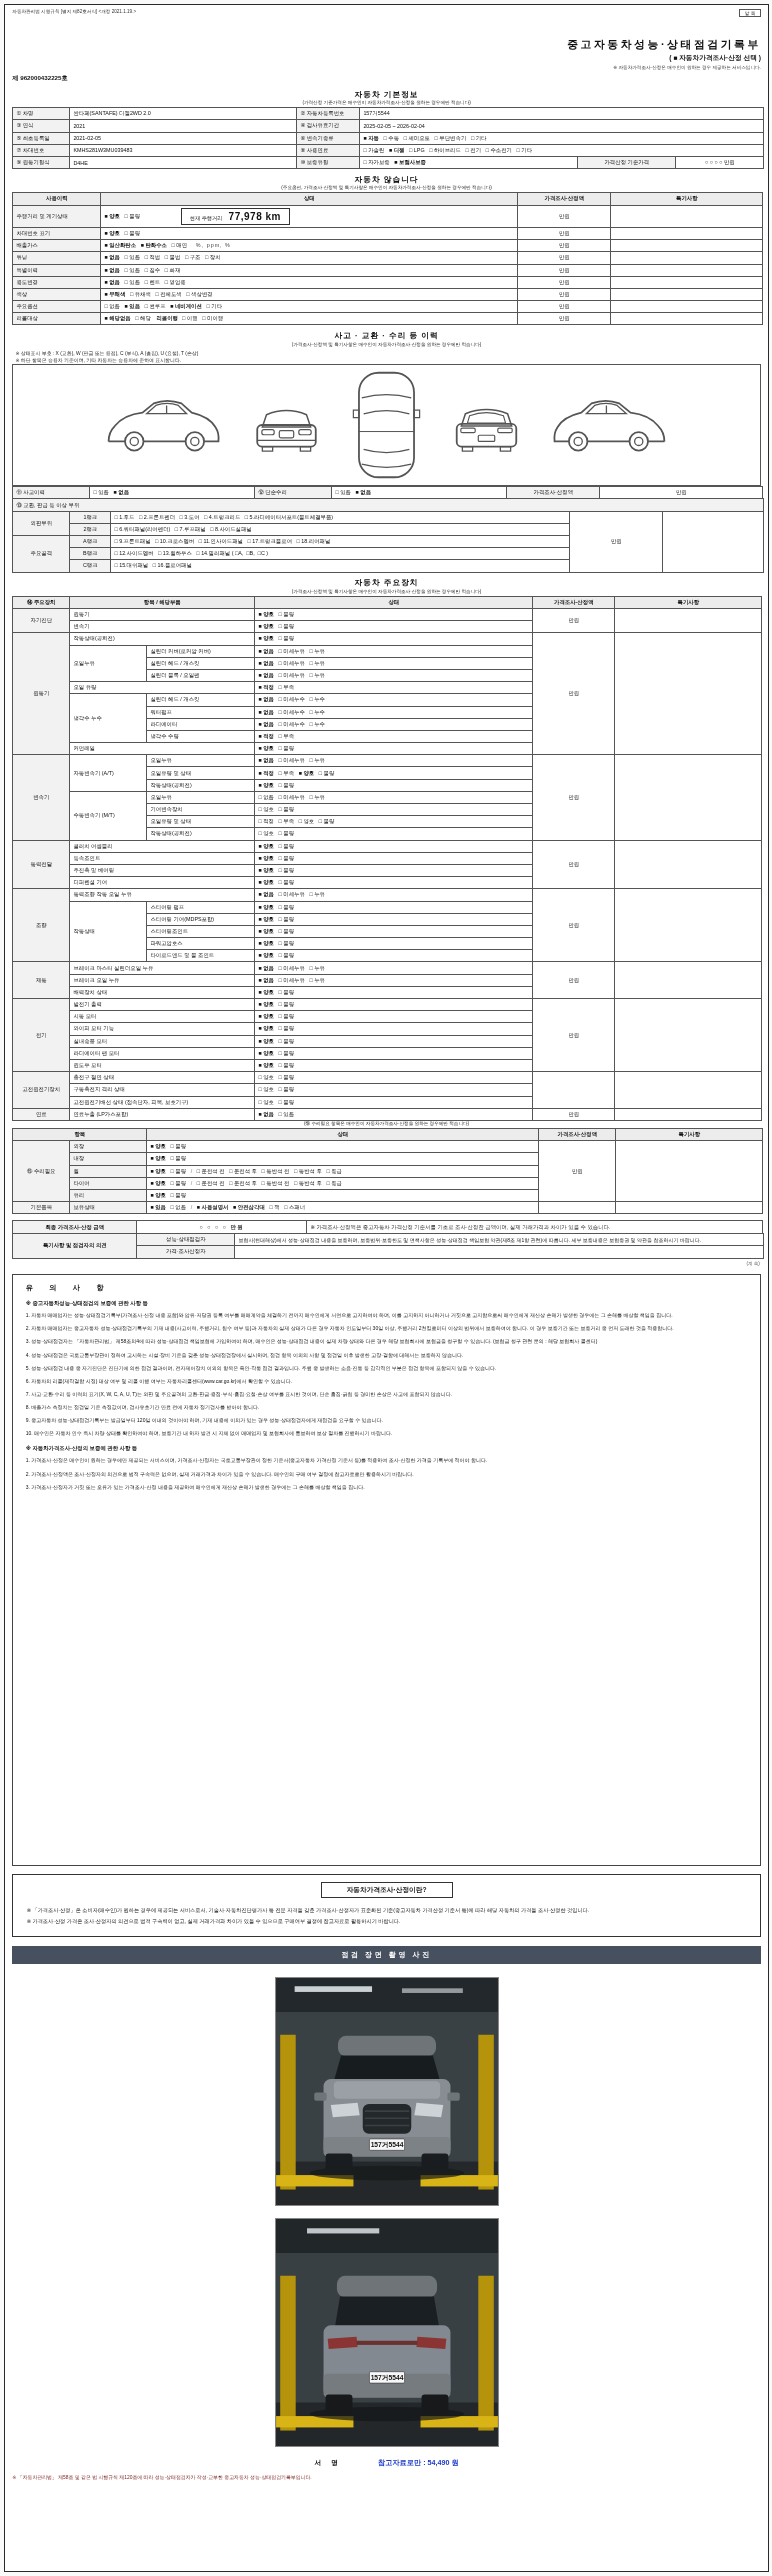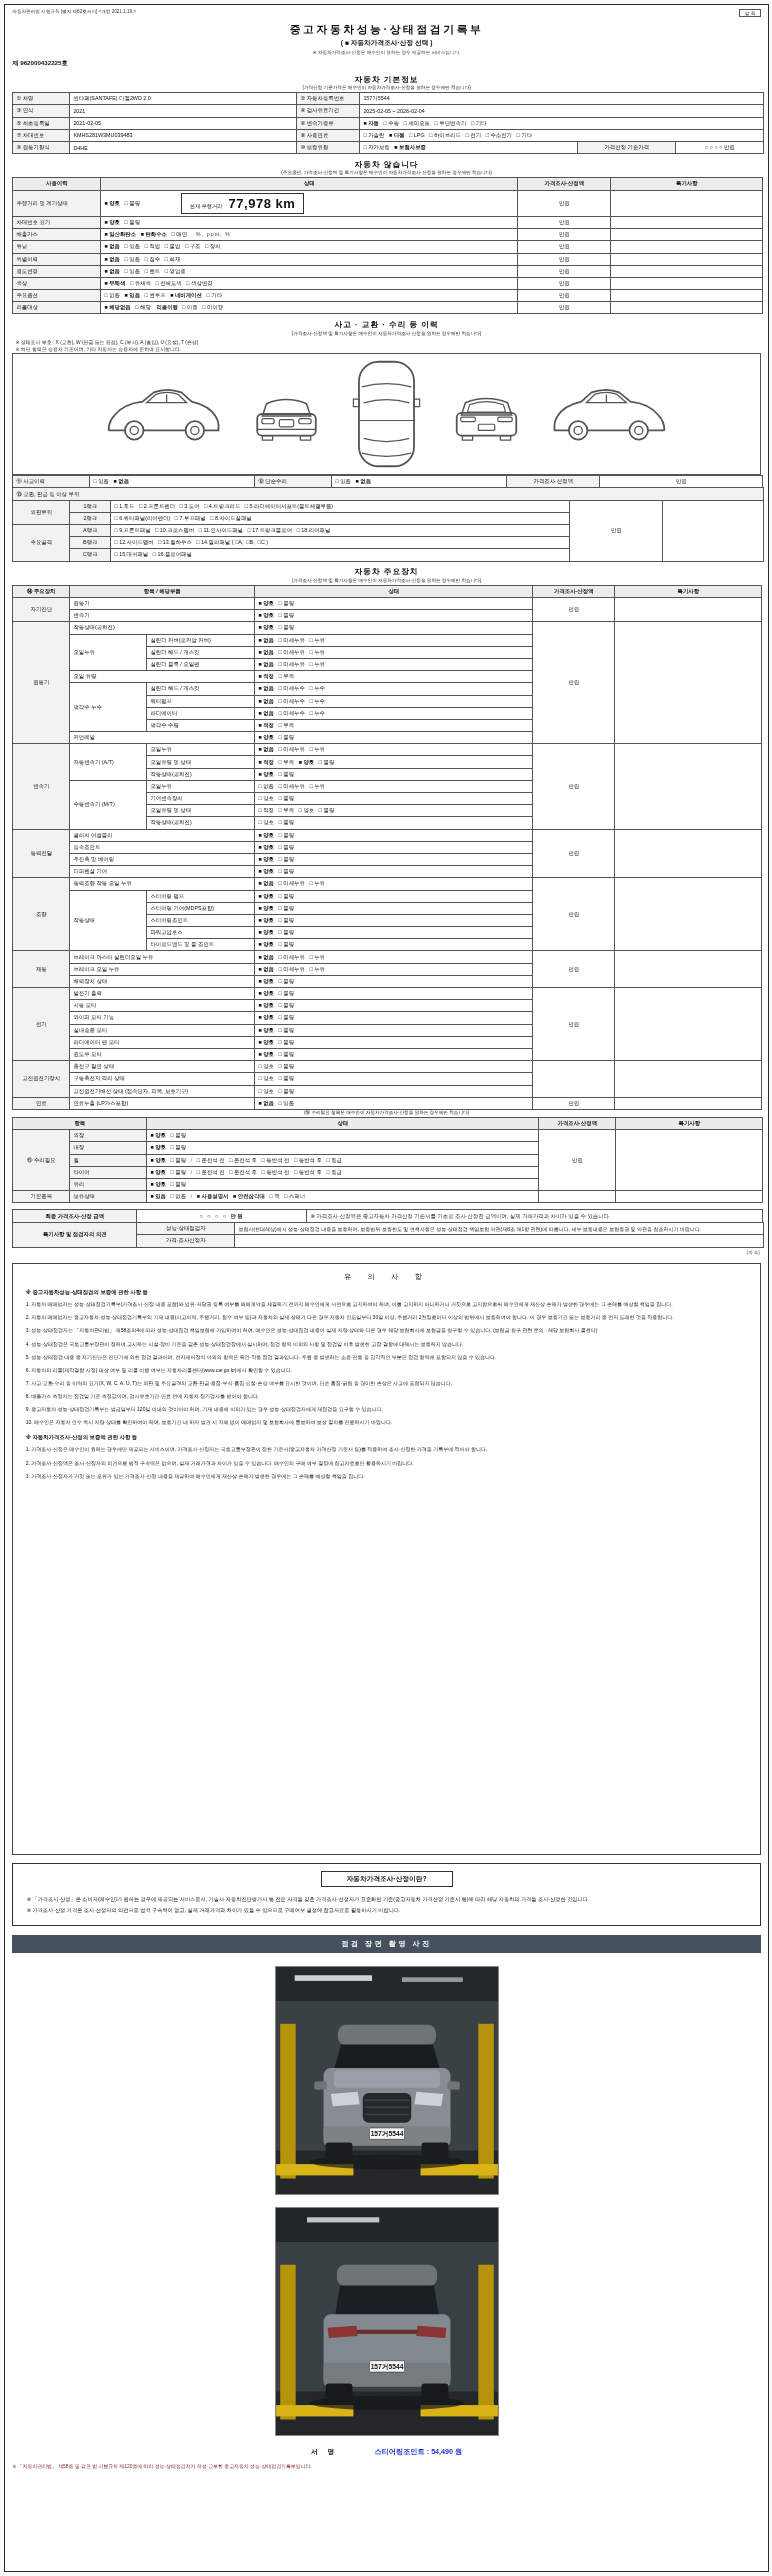--- a/index.html
+++ b/index.html
@@ -3,49 +3,49 @@
 <meta charset="utf-8">
 <style>
   *{box-sizing:border-box;margin:0;padding:0}
   body{width:773px;height:2576px;overflow:hidden;background:#fafafa;color:#111;
        font-family:"Liberation Sans","DejaVu Sans",sans-serif;}
   .page{width:765px;height:2568px;margin:4.1px;background:#fff;border:1px solid #2a2a2a;
         padding:4.1px 7.2px 7.2px;position:relative;}
   .topstrip{display:flex;justify-content:space-between;align-items:flex-start;margin-bottom:1px}
   .tiny{font-size:4.6px;color:#333}
   .page-marker{border:0.5px solid #555;font-size:4.6px;padding:0.5px 4.6px;color:#222}
-  .title-wrap{text-align:center;margin-top:6px}
+  .title-wrap{text-align:right;margin-top:21px}
   .doc-title{font-size:10.8px;font-weight:800;letter-spacing:2.6px}
   .doc-sub{font-size:6.7px;font-weight:700;margin-top:2.1px}
   .doc-note{margin-top:1.5px;color:#333}
   .doc-no{font-size:6.2px;font-weight:700;margin:4.1px 0 1px}
   .sec-title{text-align:center;font-weight:800;font-size:7.7px;letter-spacing:1px;padding:5.7px 0 0.5px}
   .sec-note{text-align:center;font-size:4.6px;color:#222;padding-bottom:2.1px}
   table.grid{width:100%;border-collapse:collapse;table-layout:fixed;background:#fff}
   table.grid th{background:#ececec;border:0.5px solid #555;font-size:5.4px;font-weight:700;padding:2.1px 1.5px}
   table.grid td{border:0.5px solid #555;font-size:5.4px;padding:2.1px 3.1px;vertical-align:middle;word-wrap:break-word}
   td.lab{background:#f2f2f2}
   .center{text-align:center}
   .price{text-align:center;color:#222}
   .opt{display:inline-block;margin-right:4.6px;white-space:nowrap;font-size:5.4px}
   .opt.on{font-weight:800}
   .sep{color:#777;margin-right:4.6px}
   .midtxt{margin:0 4.1px 0 1px;font-weight:700}
   .tail{color:#444;margin-left:4.1px;letter-spacing:1px}
   .mile-box{display:inline-block;border:0.8px solid #333;background:#fff;padding:2.1px 8.2px;margin-left:36px;vertical-align:middle}
   .mile-label{font-size:5.2px;margin-right:6.2px}
-  .mile-value{font-size:13px;font-weight:800;letter-spacing:0.5px}
+  .mile-value{font-size:10px;font-weight:800;letter-spacing:0.5px}
   .legend{font-size:4.9px;margin:1px 0 1px 3.1px;color:#222}
   .diagram-box{border:0.5px solid #555;margin-top:1.5px;padding:4.1px 5.2px;display:flex;justify-content:center;
                align-items:center;gap:23px;height:122px;background:#fff}
   .diag path,.diag rect,.diag circle,.diag line{vector-effect:non-scaling-stroke}
   .big-price{font-size:6.7px;font-weight:800;letter-spacing:1.5px}
   .cont{text-align:right;font-size:4.6px;color:#555;margin:2.1px 1px 0}
   .notes{border:0.5px solid #444;margin-top:8.2px;padding:8.2px 12.4px;min-height:592px}
-  .notes-title{text-align:center;font-weight:400;font-size:7.2px;letter-spacing:7.2px;margin-bottom:6.2px}
+  .notes-title{text-align:left;font-weight:700;font-size:7.2px;letter-spacing:7.2px;margin-bottom:6.2px}
   .notes-sub{font-weight:800;font-size:5.4px;margin:7.2px 0 3.1px}
   .note-item{font-size:5px;line-height:1.8;margin:4.1px 0;text-align:justify}
   .what-box{border:0.8px solid #333;margin-top:8.2px;padding:7.2px 13.4px 8.2px;text-align:center}
   .what-title{display:inline-block;border:0.8px solid #333;padding:2.6px 25px;font-weight:800;font-size:6.7px;margin-bottom:5.2px}
   .what-line{font-size:5.2px;text-align:left;line-height:1.7;margin:2.1px 0}
   .photo-sec{margin-top:9.3px}
   .photo-header{background:#46505f;color:#fff;text-align:center;font-weight:800;font-size:7px;
                 letter-spacing:2.6px;padding:4.1px 0}
   .photo-stack{display:flex;flex-direction:column;align-items:center;gap:12.4px;padding:12.4px 0 3.1px}
   .photo-frame{border:0.5px solid #888;line-height:0}
@@ -712,21 +712,21 @@
           <text x="215" y="312" text-anchor="middle" font-size="13" font-weight="bold" fill="#111" font-family="Liberation Sans, sans-serif">157거5544</text>
           <rect x="96" y="340" width="52" height="38" rx="6" fill="#17191b"></rect>
           <rect x="282" y="340" width="52" height="38" rx="6" fill="#17191b"></rect>
         </svg>
       </div>
 
     </div>
     <div class="sign-area">
       <span class="sign-label">서 명</span>
       <span class="premium">
-        <span>스티어링조인트 :</span>
+        <span>참고자료로만 :</span>
         <span>54,490 원</span>
       </span>
     </div>
   </div>
 
   <div class="footer-note">※ 「자동차관리법」 제58조 및 같은 법 시행규칙 제120조에 따라 성능·상태점검자가 작성·교부한 중고자동차 성능·상태점검기록부입니다.</div>
 
 </div>
 
 

